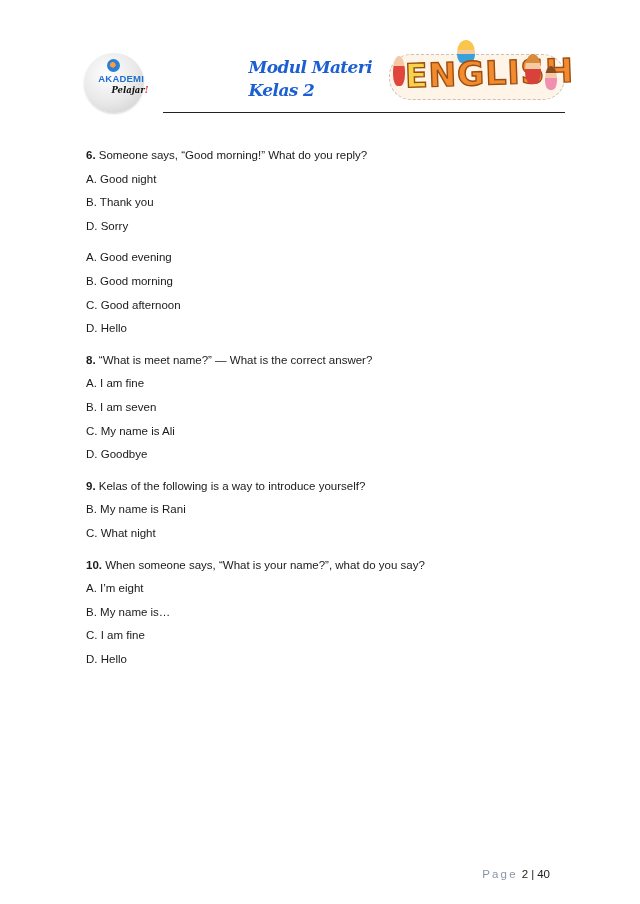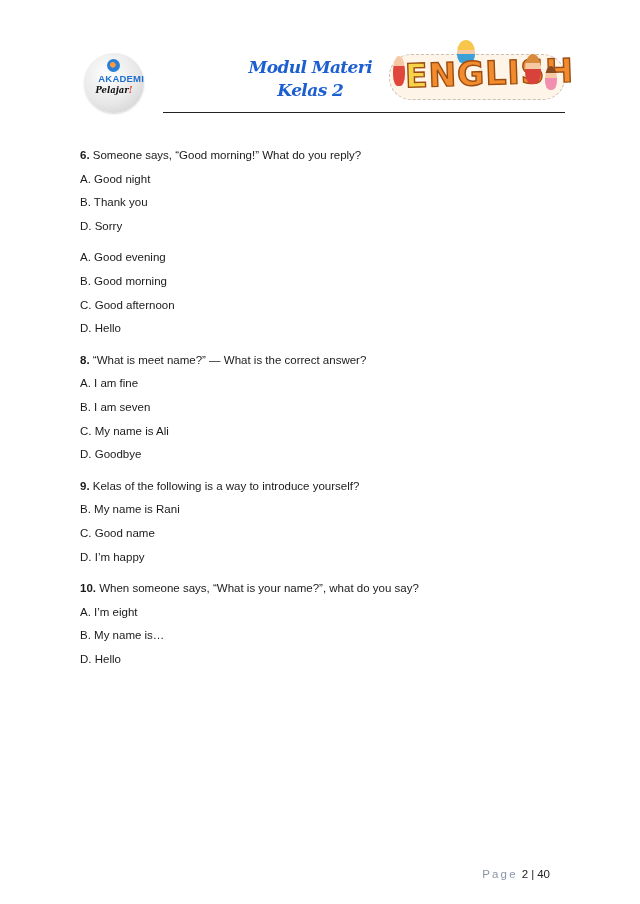--- a/index.html
+++ b/index.html
@@ -18,28 +18,28 @@
     .logo-emblem {
       position: absolute; left: 23px; top: 6px; width: 13px; height: 13px; border-radius: 50%;
       background: radial-gradient(circle at 45% 45%, #ff9a3c 0 25%, #2a7fd6 30% 100%);
     }
     .logo-akademi {
       position: absolute; left: 0; width: 60px; top: 20px; text-align: right;
       font-family: "Liberation Sans", sans-serif; font-weight: bold; font-size: 9.5px;
       color: #1f6fcf; letter-spacing: 0.2px;
     }
     .logo-pelajar {
-      position: absolute; left: 0; width: 60px; top: 32px; text-align: center;
+      position: absolute; left: 16px; width: 60px; top: 32px; text-align: center;
       font-family: "DejaVu Serif", serif; font-style: italic; font-weight: bold;
       font-size: 8.5px; color: #111;
     }
     .logo-pelajar .bang { color: #e0322a; }
 
     .title-block {
-      position: absolute; right: 268px; top: 56px; text-align: center;
+      position: absolute; right: 268px; top: 56px; text-align: left;
       font-family: "DejaVu Serif", serif; font-weight: bold; font-style: italic;
       color: #1d5fd1; font-size: 17px; line-height: 23px; letter-spacing: -0.6px;
     }
 
     .english-logo {
       position: absolute; left: 385px; top: 38px; width: 182px; height: 66px;
     }
     .english-sticker {
       position: absolute; left: 4px; top: 16px; width: 174px; height: 44px;
       background: #fff4e8; border: 1.5px dashed #c9c0b6; border-radius: 22px;
@@ -57,21 +57,21 @@
     .kid-2 { left: 72px; top: 2px; width: 18px; height: 24px; background: linear-gradient(#f7c64a 0 40%, #f5c9a3 40% 60%, #3ba0d8 60% 100%); }
     .kid-3 { left: 140px; top: 16px; width: 16px; height: 30px; background: linear-gradient(#d98a3a 0 30%, #f5c9a3 30% 50%, #d8423a 50% 100%); }
     .kid-4 { left: 160px; top: 28px; width: 12px; height: 24px; background: linear-gradient(#8a4a22 0 30%, #f5c9a3 30% 50%, #f08fb0 50% 100%); }
 
     .header-rule {
       position: absolute; left: 163px; top: 112px; width: 402px; height: 0;
       border-top: 1.5px solid #222;
     }
 
     .content {
-      position: absolute; left: 80px; top: 144px; width: 480px;
+      position: absolute; left: 86px; top: 144px; width: 480px;
       font-family: "Liberation Sans", sans-serif; font-size: 11.5px; color: #1a1a1a;
     }
     .question { margin: 0; padding: 0; }
     .q-text { height: 23.6px; line-height: 23.6px; white-space: nowrap; }
     .q-num { font-weight: bold; }
     .option { height: 23.6px; line-height: 23.6px; white-space: nowrap; }
     .q-gap { height: 8px; }
 
     .page-footer {
       position: absolute; right: 90px; top: 868px; font-size: 11.5px;
@@ -128,26 +128,26 @@
     <div class="option">A. I am fine</div>
     <div class="option">B. I am seven</div>
     <div class="option">C. My name is Ali</div>
     <div class="option">D. Goodbye</div>
   </div>
   <div class="q-gap"></div>
 
   <div class="question">
     <div class="q-text"><span class="q-num">9.</span> <span>Kelas of the following is a way to introduce yourself?</span></div>
     <div class="option">B. My name is Rani</div>
-    <div class="option">C. Good name</div>
-    <div class="option">D. I’m happy</div>
+    <div class="option">C. What night</div>
   </div>
   <div class="q-gap"></div>
 
   <div class="question">
     <div class="q-text"><span class="q-num">10.</span> <span>When someone says, “What is your name?”, what do you say?</span></div>
     <div class="option">A. I’m eight</div>
     <div class="option">B. My name is…</div>
+    <div class="option">C. I am fine</div>
     <div class="option">D. Hello</div>
   </div>
 </div>
 
 <div class="page-footer"><span class="page-word">Page</span><span>2</span><span class="page-sep">|</span><span>40</span></div>
 
 </body></html>

